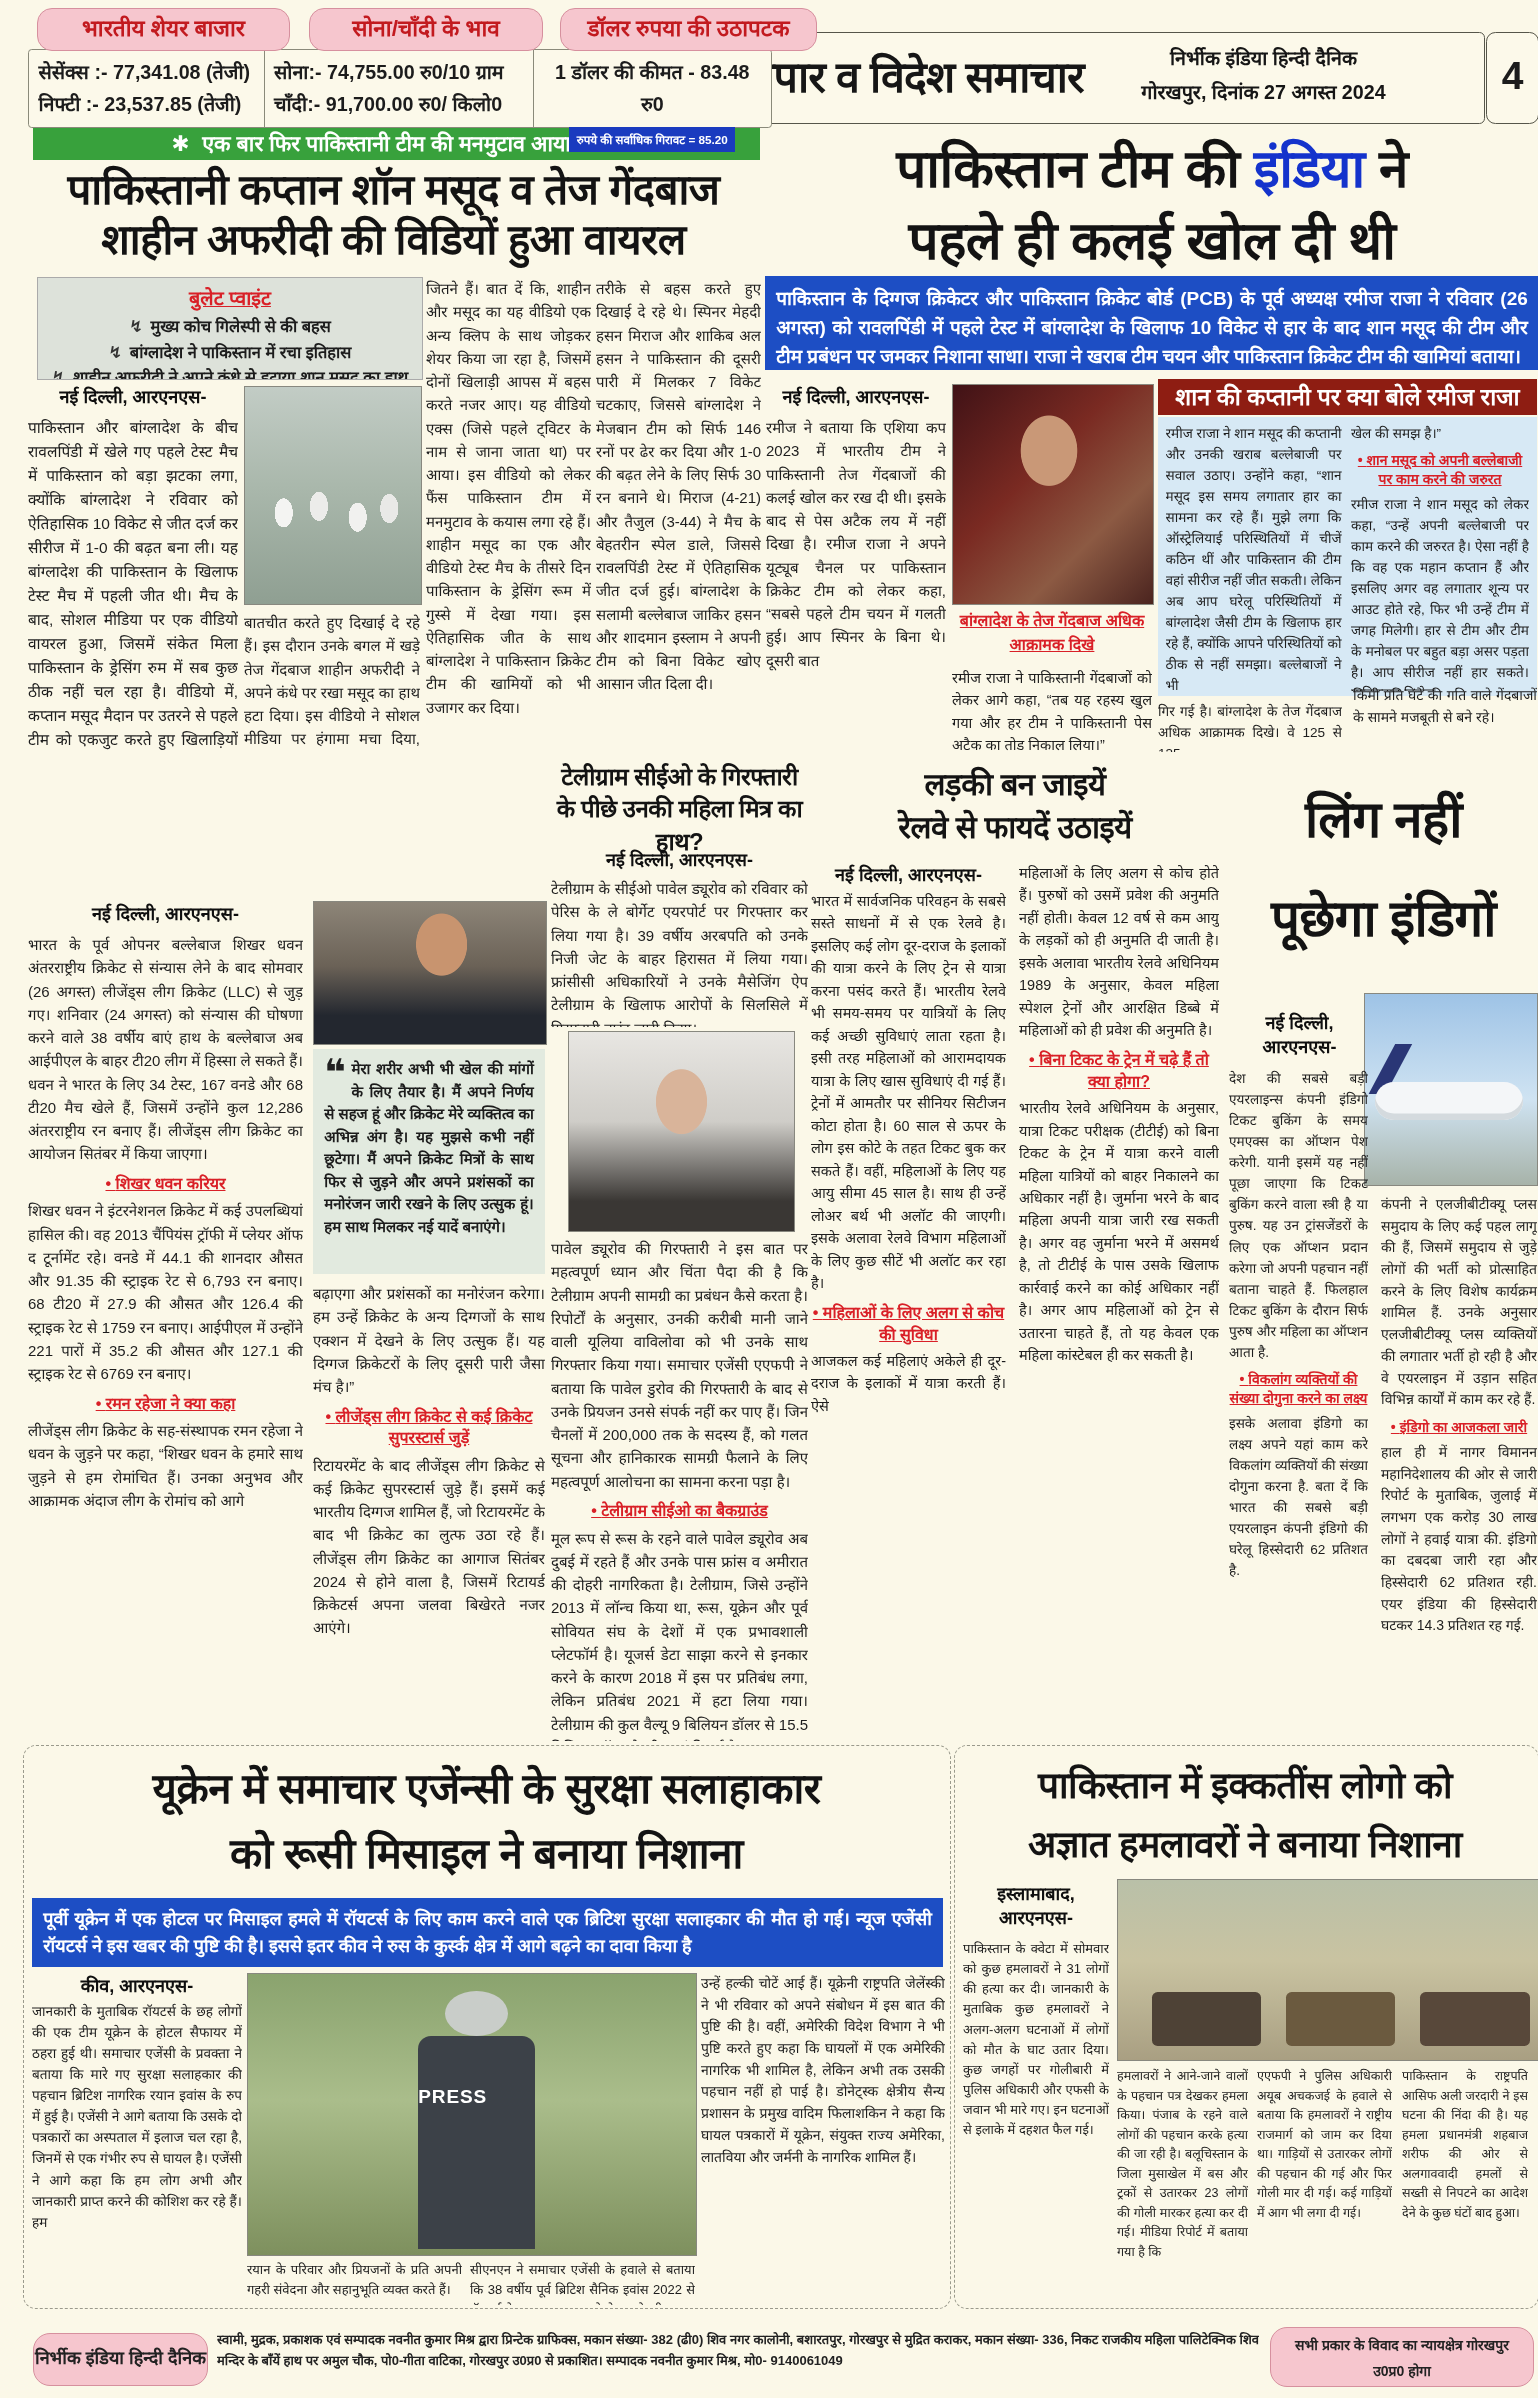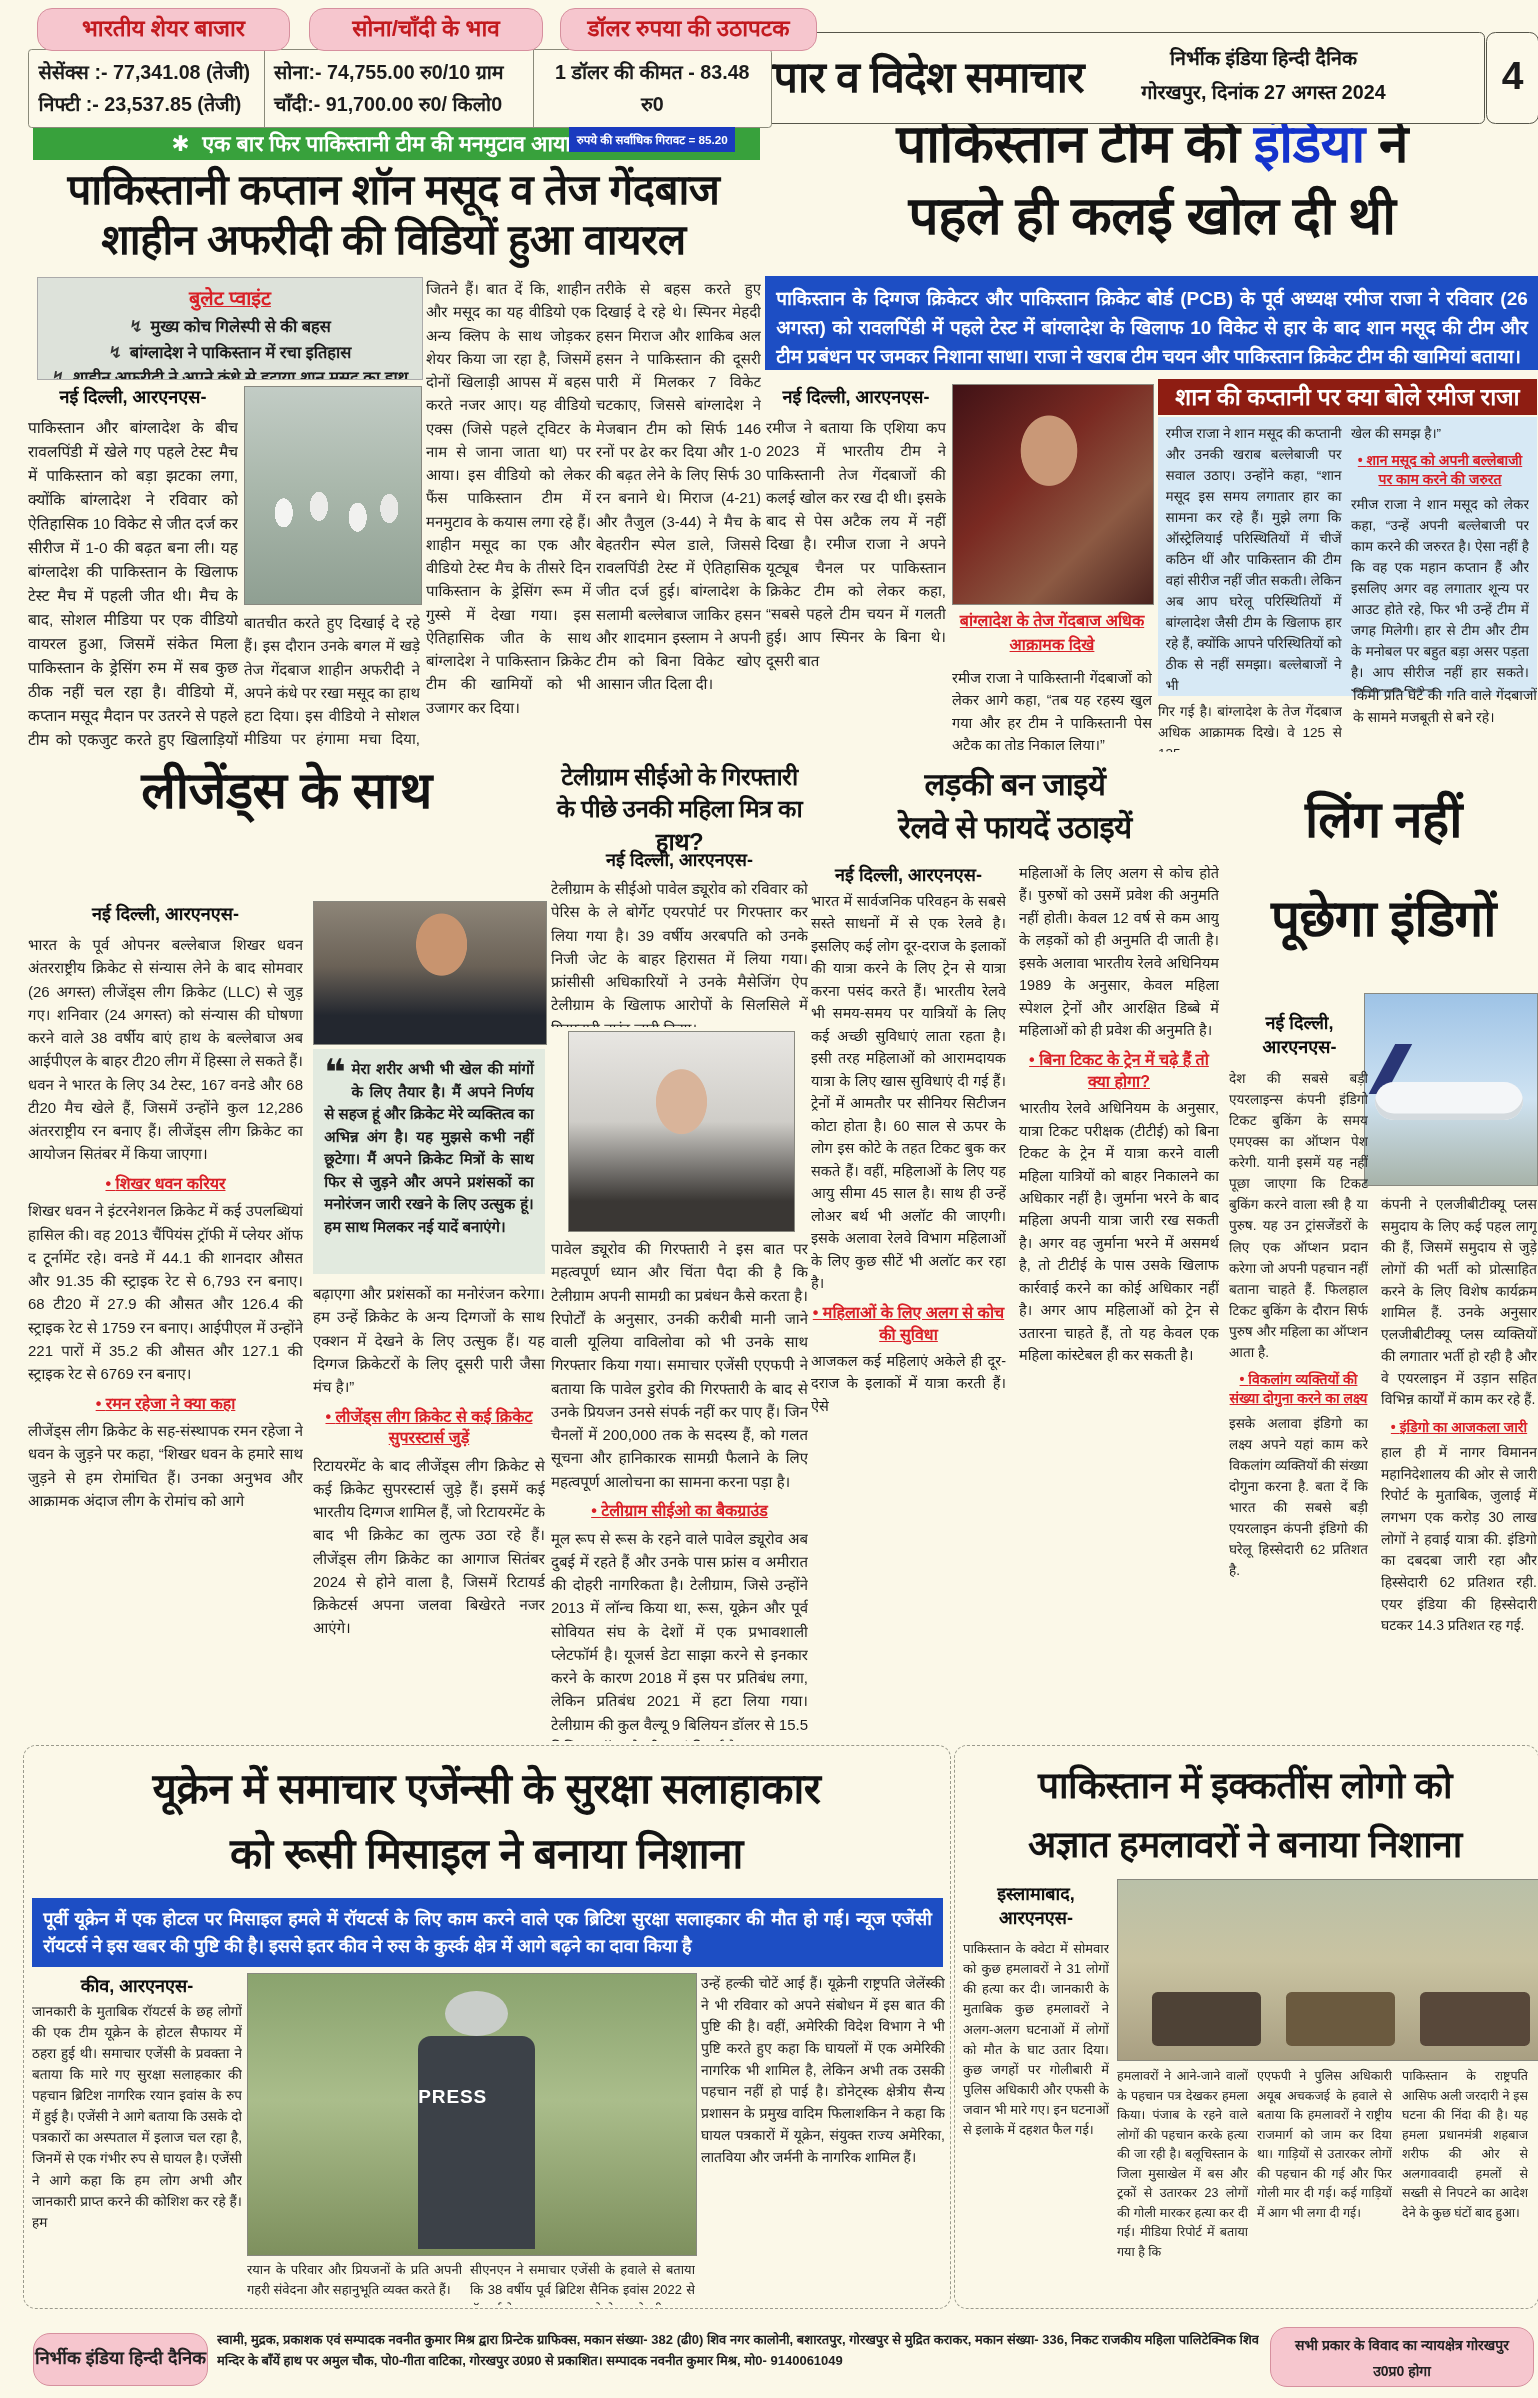--- a/index.html
+++ b/index.html
@@ -130,21 +130,21 @@
     <div class="bb-item"><span class="zap">↯</span><span>शाहीन अफरीदी ने अपने कंधे से हटाया शान मसूद का हाथ</span></div>
   </div>
 
   <div class="byline" style="left:28px;top:384px;width:210px;">नई दिल्ली, आरएनएस-</div>
   <div class="col" style="left:28px;top:416px;width:210px;height:335px;font-size:15.5px;">पाकिस्तान और बांग्लादेश के बीच रावलपिंडी में खेले गए पहले टेस्ट मैच में पाकिस्तान को बड़ा झटका लगा, क्योंकि बांग्लादेश ने रविवार को ऐतिहासिक 10 विकेट से जीत दर्ज कर सीरीज में 1-0 की बढ़त बना ली। यह बांग्लादेश की पाकिस्तान के खिलाफ टेस्ट मैच में पहली जीत थी। मैच के बाद, सोशल मीडिया पर एक वीडियो वायरल हुआ, जिसमें संकेत मिला पाकिस्तान के ड्रेसिंग रुम में सब कुछ ठीक नहीं चल रहा है। वीडियो में, कप्तान मसूद मैदान पर उतरने से पहले टीम को एकजुट करते हुए खिलाड़ियों से</div>
   <div class="photo ph-cricket" style="left:244px;top:386px;width:176px;height:217px;"></div>
   <div class="col" style="left:244px;top:611px;width:176px;height:141px;">बातचीत करते हुए दिखाई दे रहे हैं। इस दौरान उनके बगल में खड़े तेज गेंदबाज शाहीन अफरीदी ने अपने कंधे पर रखा मसूद का हाथ हटा दिया। इस वीडियो ने सोशल मीडिया पर हंगामा मचा दिया, क्योंकि इससे पा​किस्तानी क्रिकेट टीम में चल रही अंदरूनी कलह उजागर हो गई।</div>
   <div class="col" style="left:426px;top:277px;width:165px;height:474px;">जितने हैं। बात दें कि, शाहीन और मसूद का यह वीडियो एक अन्य क्लिप के साथ जोड़कर शेयर किया जा रहा है, जिसमें दोनों खिलाड़ी आपस में बहस करते नजर आए। यह वीडियो एक्स (जिसे पहले ट्विटर के नाम से जाना जाता था) पर आया। इस वीडियो को लेकर फैंस पाकिस्तान टीम में मनमुटाव के कयास लगा रहे हैं। शाहीन मसूद का एक और वीडियो टेस्ट मैच के तीसरे दिन पाकिस्तान के ड्रेसिंग रूम में गुस्से में देखा गया। इस ऐतिहासिक जीत के साथ बांग्लादेश ने पाकिस्तान क्रिकेट टीम की खामियों को भी उजागर कर दिया।</div>
   <div class="col" style="left:596px;top:277px;width:165px;height:474px;">तरीके से बहस करते हुए दिखाई दे रहे थे। स्पिनर मेहदी हसन मिराज और शाकिब अल हसन ने पाकिस्तान की दूसरी पारी में मिलकर 7 विकेट चटकाए, जिससे बांग्लादेश ने मेजबान टीम को सिर्फ 146 रनों पर ढेर कर दिया और 1-0 की बढ़त लेने के लिए सिर्फ 30 रन बनाने थे। मिराज (4-21) और तैजुल (3-44) ने मैच के बेहतरीन स्पेल डाले, जिससे रावलपिंडी टेस्ट में ऐतिहासिक जीत दर्ज हुई। बांग्लादेश के सलामी बल्लेबाज जाकिर हसन और शादमान इस्लाम ने अपनी टीम को बिना विकेट खोए आसान जीत दिला दी।</div>
 
-  <div class="hl" style="left:765px;top:108px;width:774px;height:148px;font-size:53px;line-height:1.35;">
+  <div class="hl" style="left:765px;top:133px;width:774px;height:148px;font-size:53px;line-height:1.35;">
     <span>पाकिस्तान टीम की </span><span class="blue">इंडिया</span><span> ने</span><br>
     <span>पहले ही कलई खोल दी थी</span>
   </div>
   <div class="lead" style="left:765px;top:276px;width:774px;height:94px;font-size:19px;line-height:1.55;">पाकिस्तान के दिग्गज क्रिकेटर और पाकिस्तान क्रिकेट बोर्ड (PCB) के पूर्व अध्यक्ष रमीज राजा ने रविवार (26 अगस्त) को रावलपिंडी में पहले टेस्ट में बांग्लादेश के खिलाफ 10 विकेट से हार के बाद शान मसूद की टीम और टीम प्रबंधन पर जमकर निशाना साधा। राजा ने खराब टीम चयन और पाकिस्तान क्रिकेट टीम की खामियां बताया।</div>
 
   <div class="byline" style="left:766px;top:384px;width:180px;">नई दिल्ली, आरएनएस-</div>
   <div class="col" style="left:766px;top:416px;width:180px;height:335px;">रमीज ने बताया कि एशिया कप 2023 में भारतीय टीम ने पाकिस्तानी तेज गेंदबाजों की कलई खोल कर रख दी थी। इसके बाद से पेस अटैक लय में नहीं दिखा है। रमीज राजा ने अपने यूट्यूब चैनल पर पाकिस्तान क्रिकेट टीम को लेकर कहा, “सबसे पहले टीम चयन में गलती हुई। आप स्पिनर के बिना थे। दूसरी बात</div>
   <div class="photo ph-ramiz" style="left:952px;top:384px;width:200px;height:219px;"></div>
   <div class="capred" style="left:952px;top:609px;width:200px;height:54px;">बांग्लादेश के तेज गेंदबाज अधिक आक्रामक दिखे</div>
   <div class="col" style="left:952px;top:667px;width:200px;height:84px;font-size:14.5px;">रमीज राजा ने पाकिस्तानी गेंदबाजों को लेकर आगे कहा, “तब यह रहस्य खुल गया और हर टीम ने पाकिस्तानी पेस अटैक का तोड़ निकाल लिया।”</div>
@@ -155,21 +155,21 @@
     <div class="col" style="left:193px;top:5.6px;width:178px;height:268px;font-size:13.6px;">
       <p>खेल की समझ है।”</p>
       <div class="sub" style="font-size:14px;">शान मसूद को अपनी बल्लेबाजी पर काम करने की जरुरत</div>
       <p>रमीज राजा ने शान मसूद को लेकर कहा, “उन्हें अपनी बल्लेबाजी पर काम करने की जरुरत है। ऐसा नहीं है कि वह एक महान कप्तान हैं और इसलिए अगर वह लगातार शून्य पर आउट होते रहे, फिर भी उन्हें टीम में जगह मिलेगी। हार से टीम और टीम के मनोबल पर बहुत बड़ा असर पड़ता है। आप सीरीज नहीं हार सकते। पाकिस्तान क्रिकेट</p>
     </div>
   </div>
   <div class="col" style="left:1158px;top:701px;width:184px;height:51px;font-size:13.6px;">गिर गई है। बांग्लादेश के तेज गेंदबाज अधिक आक्रामक दिखे। वे 125 से 135</div>
   <div class="col" style="left:1353px;top:685px;width:184px;height:51px;font-size:14px;">किमी प्रति घंटे की गति वाले गेंदबाजों के सामने मजबूती से बने रहे।</div>
 
   <div class="hl" style="left:28px;top:759px;width:517px;height:131px;font-size:51px;line-height:1.25;">
-    <span>लीजेंड्स के साथ</span><br>
+    <br>
   </div>
   <div class="byline" style="left:28px;top:901px;width:275px;">नई दिल्ली, आरएनएस-</div>
   <div class="col" style="left:28px;top:933px;width:275px;height:808px;">
     <p>भारत के पूर्व ओपनर बल्लेबाज शिखर धवन अंतरराष्ट्रीय क्रिकेट से संन्यास लेने के बाद सोमवार (26 अगस्त) लीजेंड्स लीग क्रिकेट (LLC) से जुड़ गए। शनिवार (24 अगस्त) को संन्यास की घोषणा करने वाले 38 वर्षीय बाएं हाथ के बल्लेबाज अब आईपीएल के बाहर टी20 लीग में हिस्सा ले सकते हैं। धवन ने भारत के लिए 34 टेस्ट, 167 वनडे और 68 टी20 मैच खेले हैं, जिसमें उन्होंने कुल 12,286 अंतरराष्ट्रीय रन बनाए हैं। लीजेंड्स लीग क्रिकेट का आयोजन सितंबर में किया जाएगा।</p>
     <div class="sub">शिखर धवन करियर</div>
     <p>शिखर धवन ने इंटरनेशनल क्रिकेट में कई उपलब्धियां हासिल की। वह 2013 चैंपियंस ट्रॉफी में प्लेयर ऑफ द टूर्नामेंट रहे। वनडे में 44.1 की शानदार औसत और 91.35 की स्ट्राइक रेट से 6,793 रन बनाए। 68 टी20 में 27.9 की औसत और 126.4 की स्ट्राइक रेट से 1759 रन बनाए। आईपीएल में उन्होंने 221 पारों में 35.2 की औसत और 127.1 की स्ट्राइक रेट से 6769 रन बनाए।</p>
     <div class="sub">रमन रहेजा ने क्या कहा</div>
     <p>लीजेंड्स लीग क्रिकेट के सह-संस्थापक रमन रहेजा ने धवन के जुड़ने पर कहा, “शिखर धवन के हमारे साथ जुड़ने से हम रोमांचित हैं। उनका अनुभव और आक्रामक अंदाज लीग के रोमांच को आगे</p>
   </div>
   <div class="photo ph-dhawan" style="left:313px;top:901px;width:232px;height:142px;"></div>

